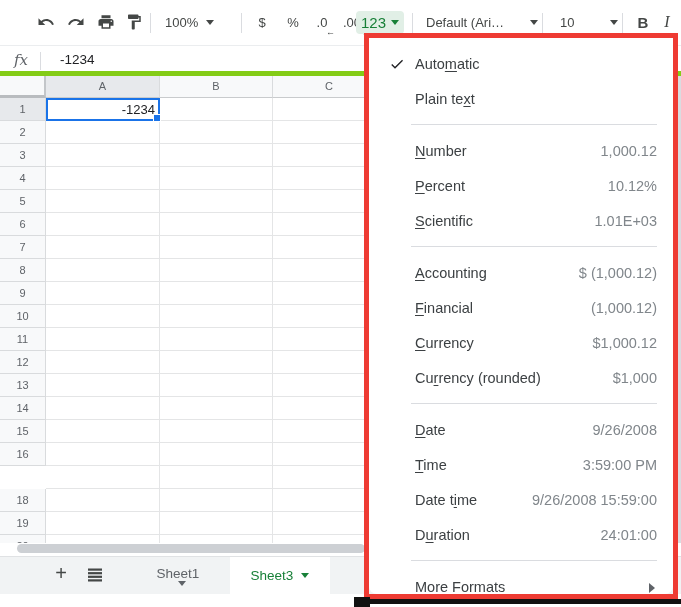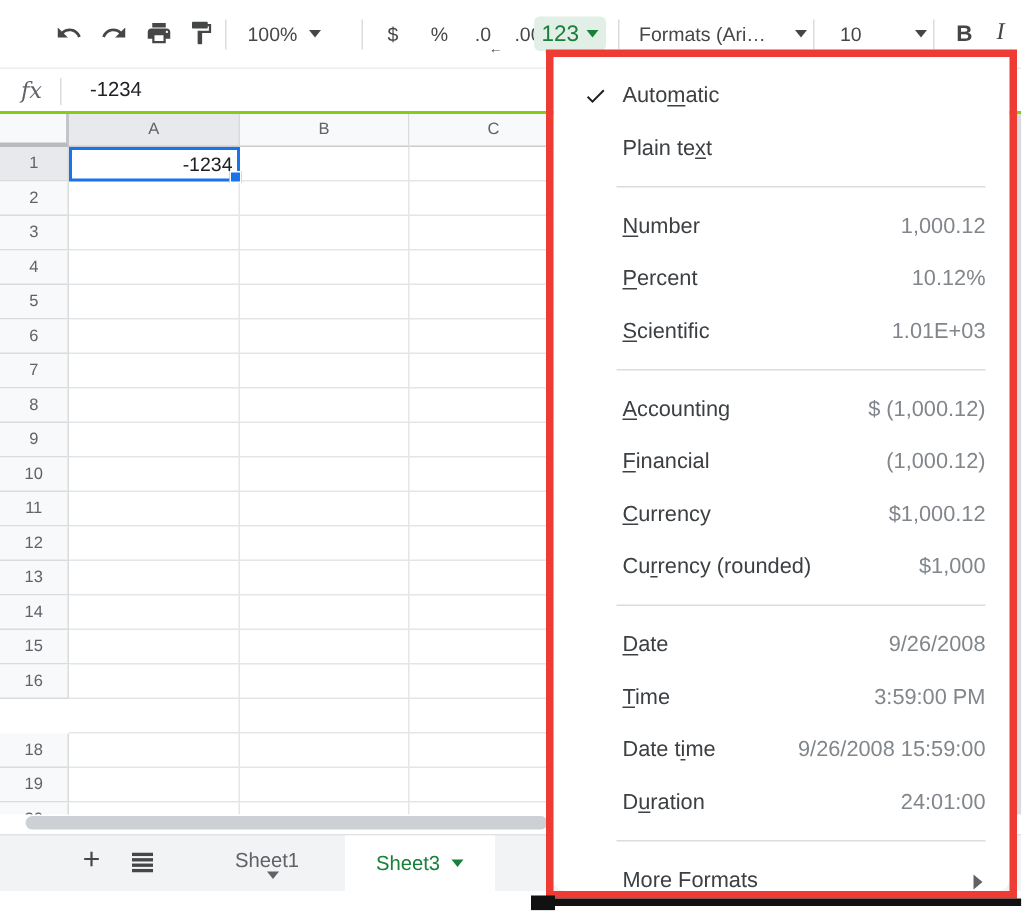--- a/index.html
+++ b/index.html
@@ -19,21 +19,21 @@
   .mini-arrow{position:absolute;font-size:9px;bottom:-1px;right:0px;color:#444746;}
   .btn-123{position:absolute;left:356px;top:11px;width:48px;height:23px;background:#e1efe6;
            border-radius:4px;display:flex;align-items:center;justify-content:center;
            color:#188038;font-size:15px;font-weight:500;cursor:pointer;}
   .btn-123 .caret{border-top-color:#188038;margin-left:5px;}
   .bold-glyph{font-weight:bold;font-size:15px;}
   .italic-glyph{font-style:italic;font-size:16px;font-family:"Liberation Serif",serif;}
 
   
   .formula-bar{position:absolute;left:0;top:45px;width:681px;height:31px;background:#fff;
-               border-top:1px solid #ebedef;border-bottom:2px solid #84cc16;box-sizing:border-box;}
+               border-top:1px solid #ebedef;border-bottom:5px solid #84cc16;box-sizing:border-box;}
   .fx{position:absolute;left:14px;top:5px;font-family:"DejaVu Serif",serif;font-style:italic;
       font-size:15px;color:#5f6368;}
   .fx-sep{position:absolute;left:40px;top:6px;width:1px;height:18px;background:#dadce0;}
   .fb-value{position:absolute;left:60px;top:6px;font-size:13.5px;color:#202124;}
 
   
   .grid{position:absolute;left:0;top:76px;width:681px;height:467px;background:#fff;overflow:hidden;}
   .corner{position:absolute;left:0;top:0;width:46px;height:22px;background:#f8f9fa;box-sizing:border-box;
           border-right:2px solid #c3c6c9;border-bottom:3px solid #b9bcbf;}
   .col-h{position:absolute;top:0;height:22px;background:#f8f9fa;box-sizing:border-box;
@@ -134,21 +134,21 @@
       <span>.00</span>
       <span class="mini-arrow">→</span>
     </div>
     <div class="btn-123">
       <span>123</span>
       <span class="caret"></span>
     </div>
     <div class="tb-sep" style="left:412px;"></div>
 
     <div class="tb-text" style="left:420px;width:116px;padding-left:6px;">
-      <span style="overflow:hidden;white-space:nowrap;max-width:90px;">Formats (Ari…</span>
+      <span style="overflow:hidden;white-space:nowrap;max-width:90px;">Default (Ari…</span>
       <span class="caret" style="margin-left:auto;margin-right:4px;"></span>
     </div>
     <div class="tb-sep" style="left:542px;"></div>
 
     <div class="tb-text" style="left:550px;width:62px;padding-left:10px;">
       <span>10</span>
       <span class="caret" style="margin-left:auto;margin-right:4px;"></span>
     </div>
     <div class="tb-sep" style="left:622px;"></div>
 

